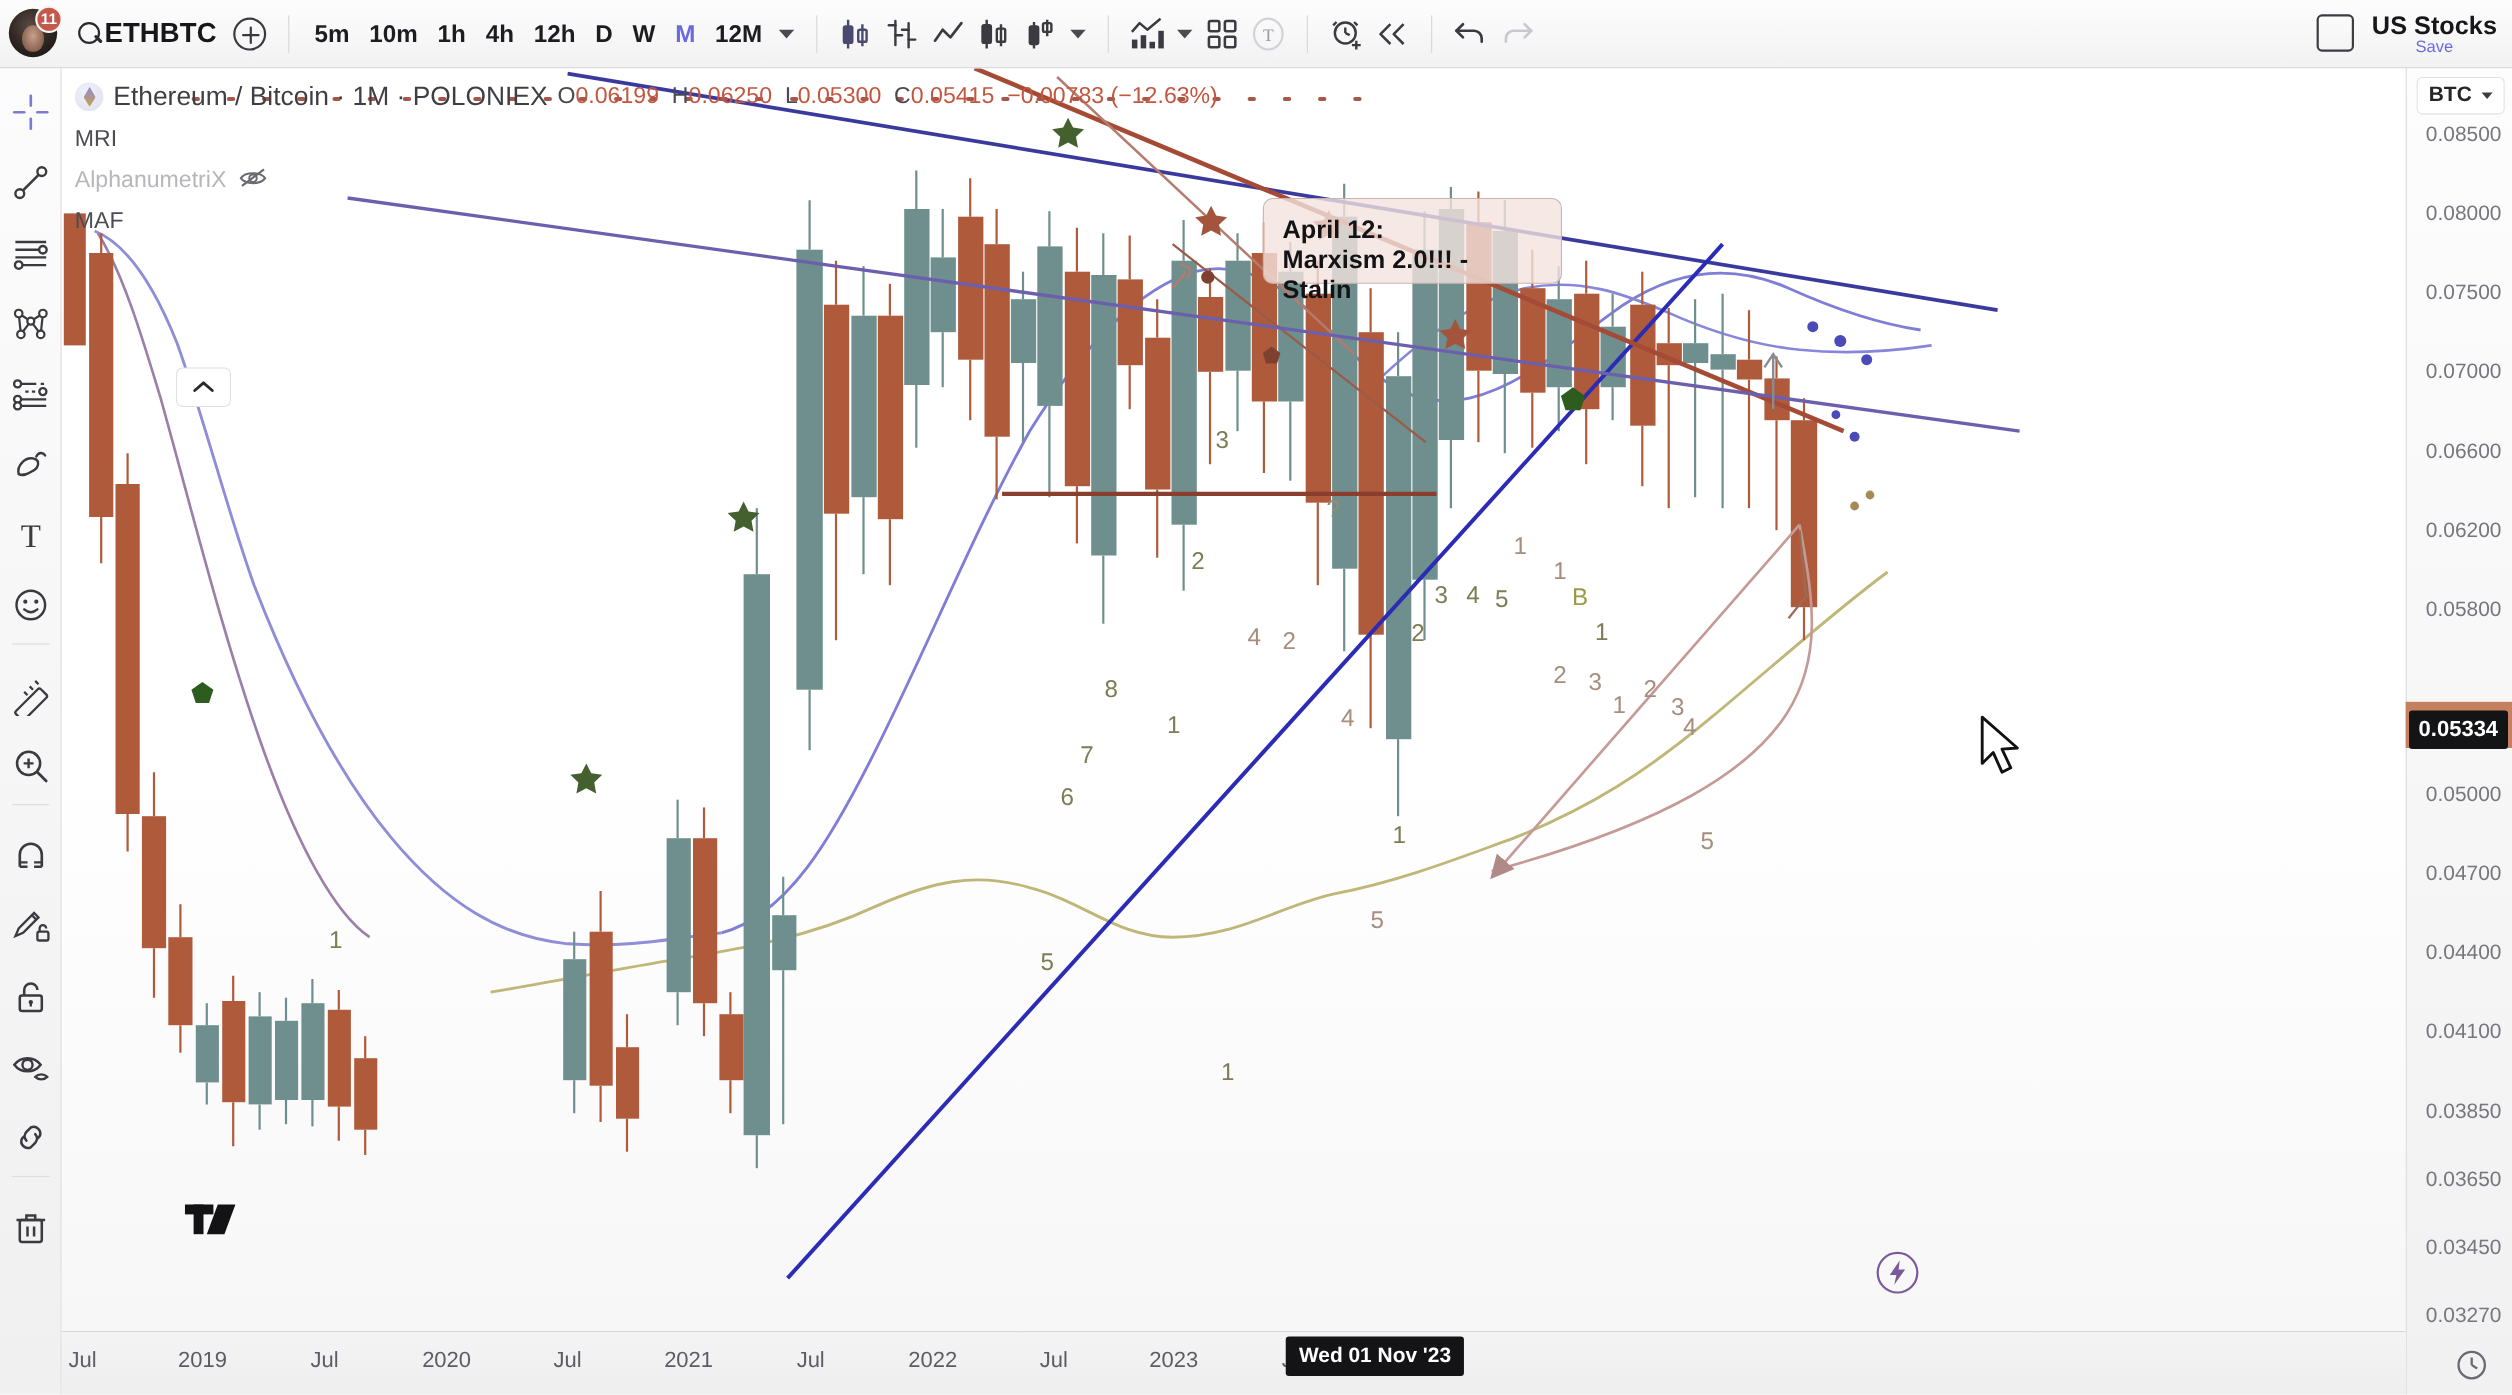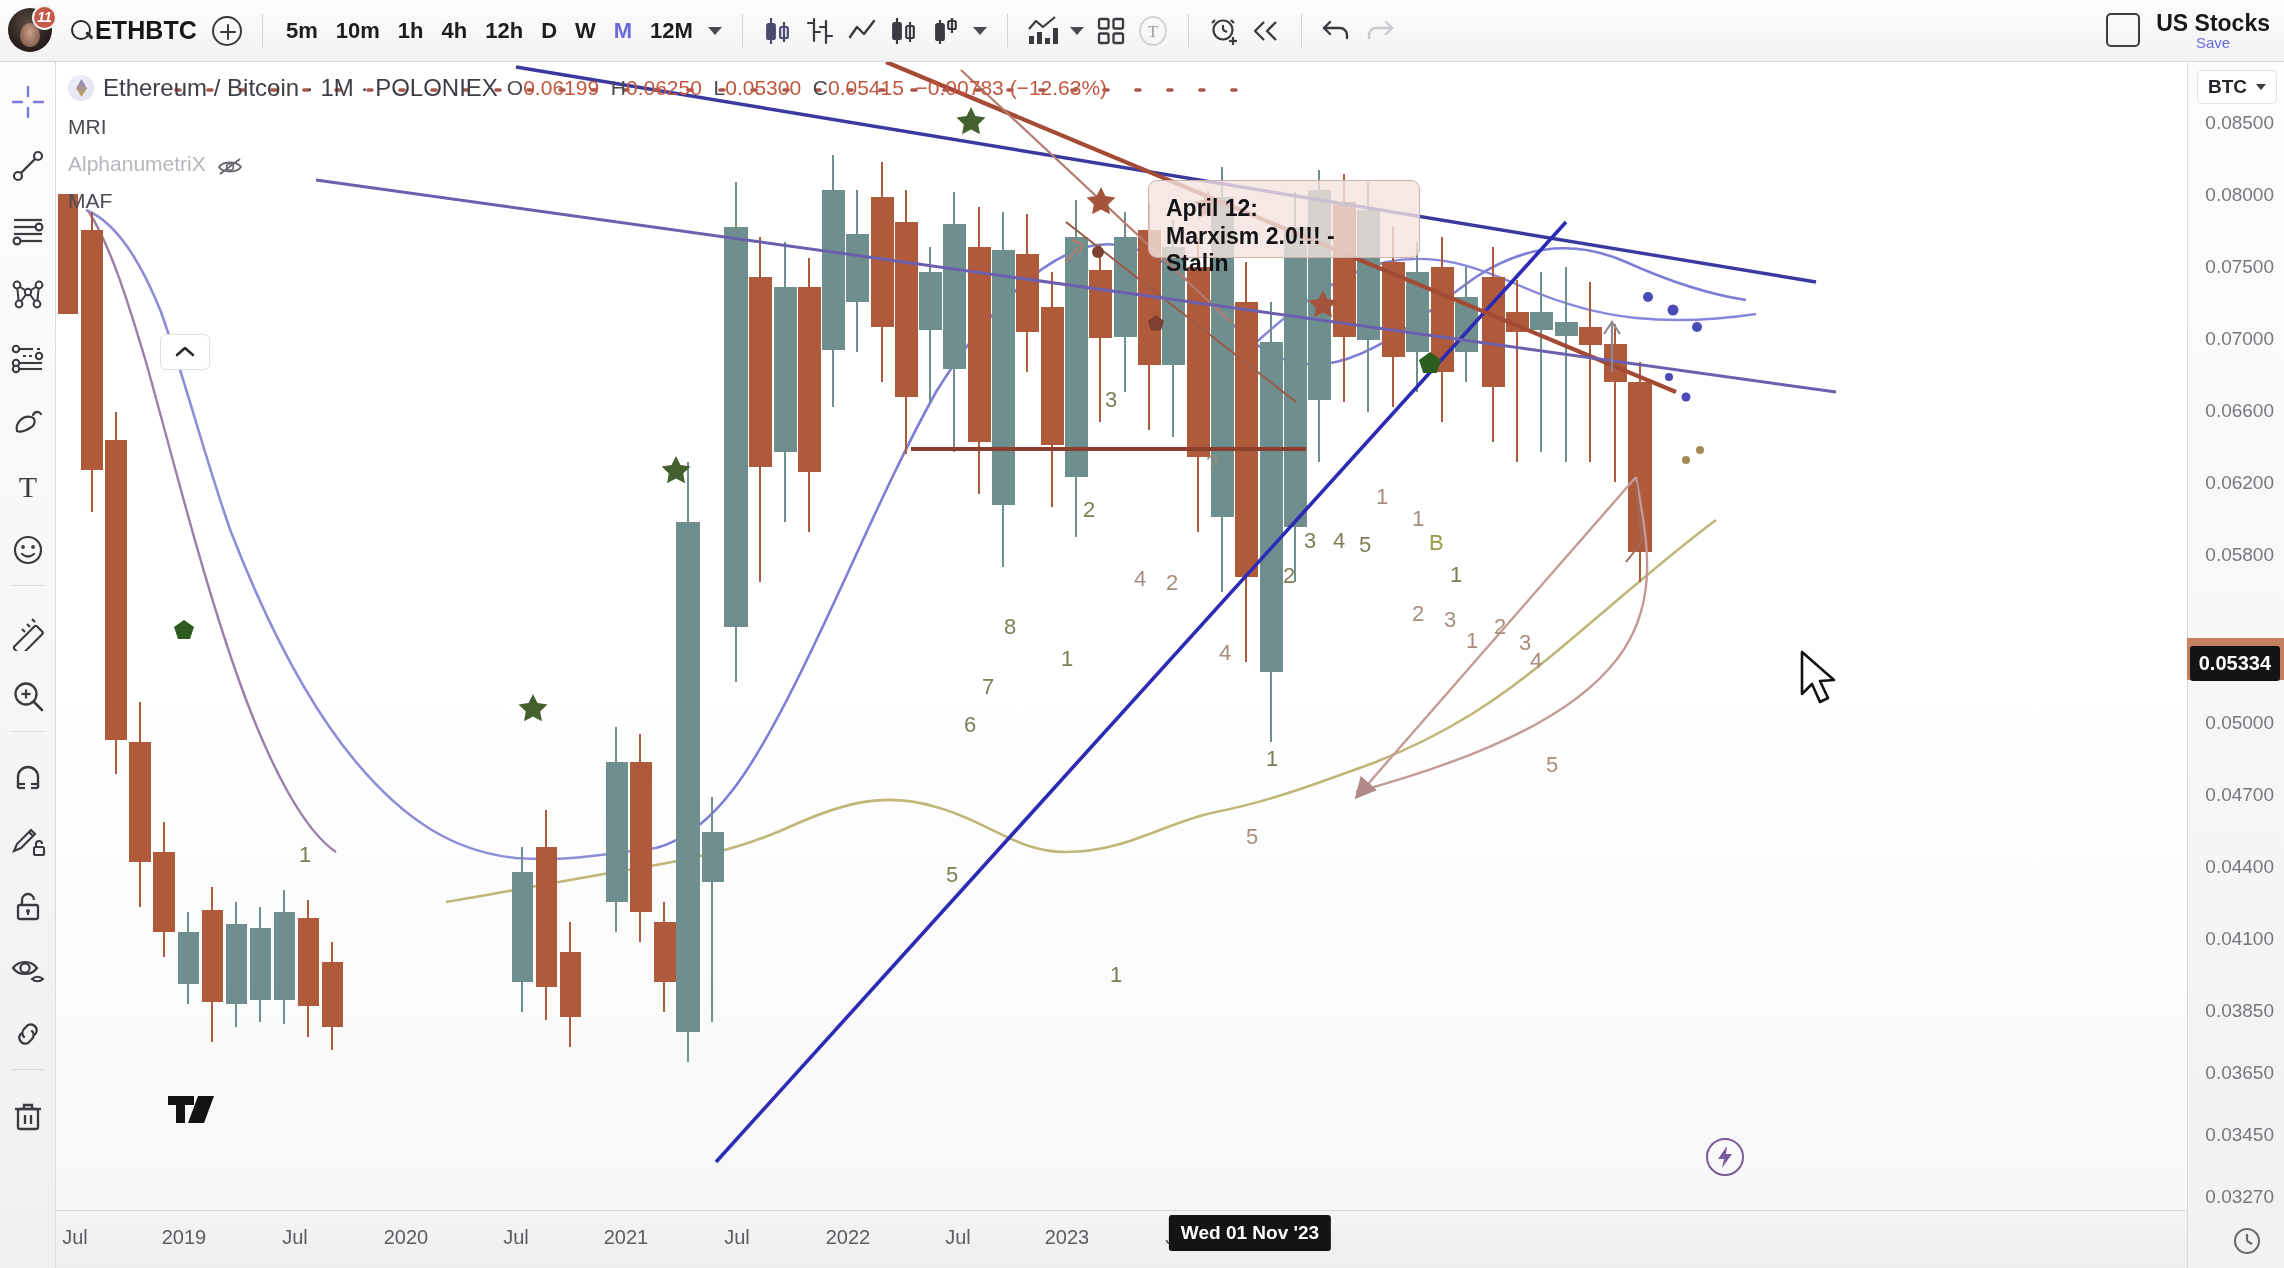--- a/index.html
+++ b/index.html
@@ -13,21 +13,21 @@
   }
   #app { position:relative; width:2284px; height:1268px; background:#fbfbfb; }
 
   
   .topbar{
     position:absolute; left:0; top:0; width:2284px; height:62px;
     background:linear-gradient(#fdfdfd,#f2f2f3);
     border-bottom:1px solid #d8d8dc;
     display:flex; align-items:center; gap:0px; z-index:40;
   }
-  .avatar-wrap{ position:relative; width:58px; height:48px; margin-left:6px; flex:none;font-style:italic;}
+  .avatar-wrap{ position:relative; width:58px; height:48px; margin-left:6px; flex:none;}
   .avatar{
     width:44px;height:44px;border-radius:50%;
     background:radial-gradient(circle at 45% 35%, #5a4a42 0%, #2c2420 55%, #191312 100%);
     position:absolute; left:2px; top:1px; overflow:hidden;
   }
   .avatar:after{
     content:""; position:absolute; left:12px; top:15px; width:20px;height:24px;
     border-radius:50% 50% 45% 45%;
     background:radial-gradient(ellipse at 50% 40%, #c9a089 0%, #8a6352 70%, #4a332a 100%);
   }
@@ -79,21 +79,21 @@
   .legend{ position:absolute; left:12px; top:12px; z-index:20; pointer-events:none;}
   .legend-row1{ display:flex; align-items:center; gap:9px; }
   .eth-ico{ width:26px;height:26px;border-radius:50%;
     background:radial-gradient(circle at 40% 35%,#f0f0f8,#dfe0ef); position:relative;flex:none;}
   .eth-ico:after{content:"";position:absolute;left:8px;top:4px;width:11px;height:18px;
     background:linear-gradient(#8b8bd8,#c9a24a);clip-path:polygon(50% 0,100% 52%,50% 100%,0 52%);}
   .legend-title{ font-size:24px; color:#3e3e46; font-weight:400; white-space:nowrap;}
   .ohlc{ font-size:21px; color:#4a4a52; white-space:nowrap;}
   .ohlc .v{ color:#c3563f; }
   .ind{ margin-top:13px; font-size:21px; color:#4c4c54;}
-  .ind.dim{ color:#b6b6bc; display:flex; align-items:flex-end; gap:11px;}
+  .ind.dim{ color:#b6b6bc; display:flex; align-items:flex-start; gap:11px;}
   .eye-off{ width:26px;height:19px; position:relative; }
 
   
   .pricescale{
     position:absolute; right:0; top:62px; width:97px; height:1206px;
     background:linear-gradient(#fdfdfd,#f1f1f2); border-left:1px solid #dadade; z-index:30;
   }
   .btcsel{
     position:absolute; left:9px; top:8px; width:80px; height:34px;
     background:#fff; border:1px solid #e2e2e6; border-radius:5px;

